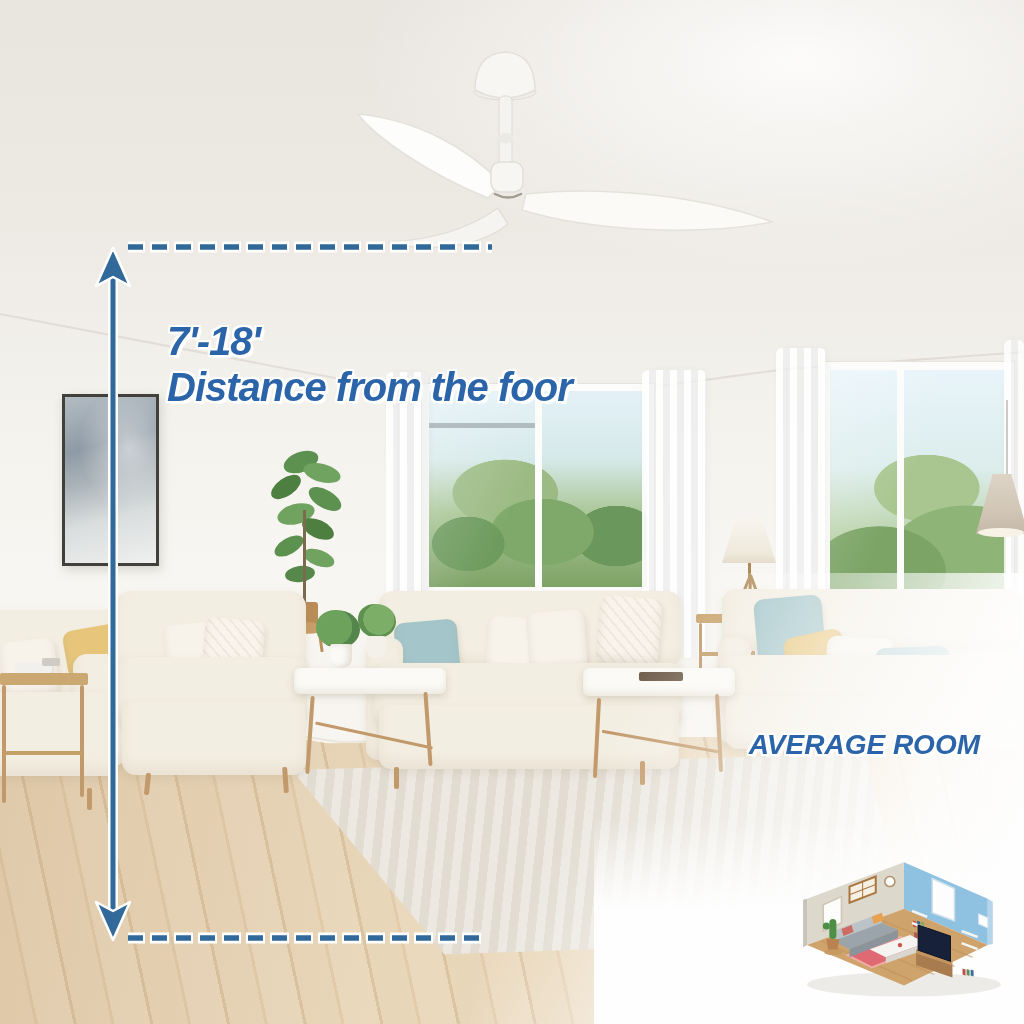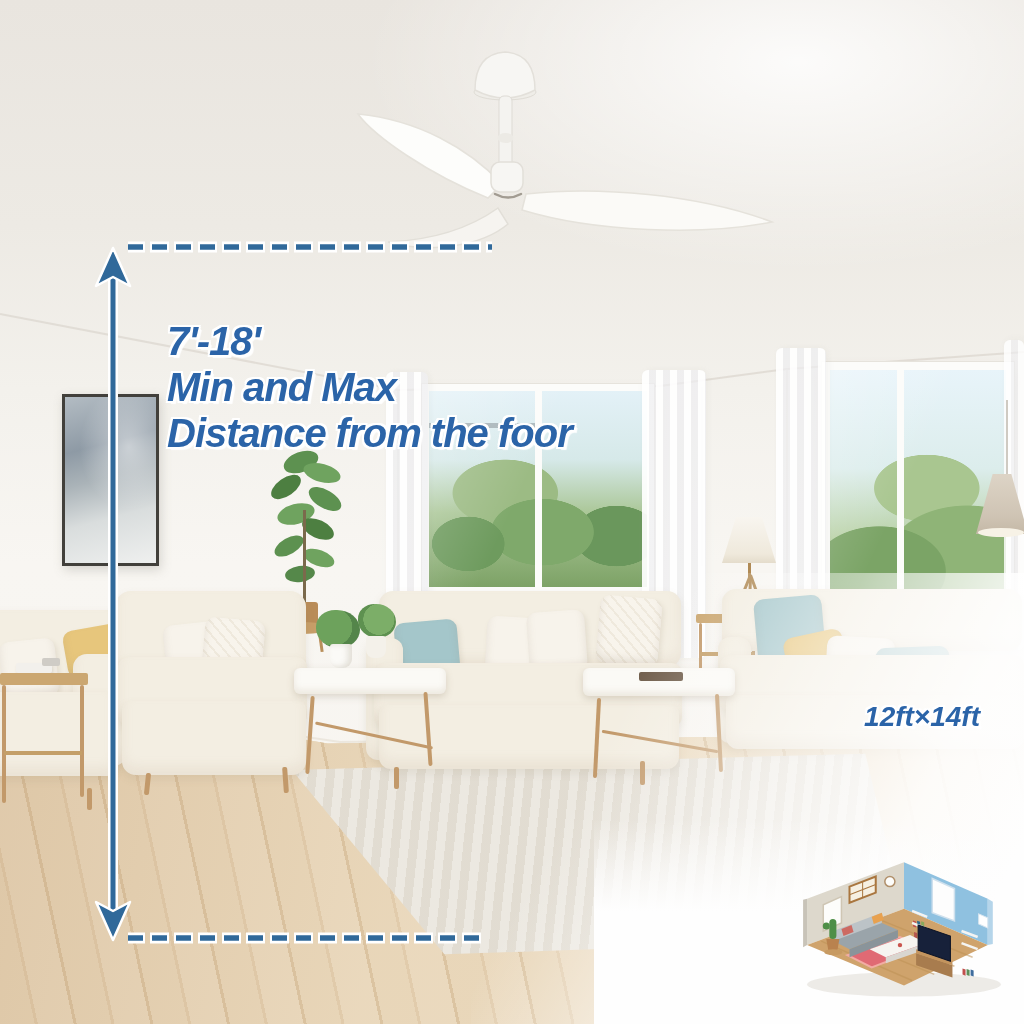--- a/index.html
+++ b/index.html
@@ -383,26 +383,25 @@
     <g>
       <line x1="113" y1="274" x2="113" y2="914" stroke="#ffffff" stroke-width="10"></line>
       <line x1="113" y1="274" x2="113" y2="914" stroke="#30699a" stroke-width="5"></line>
       <path d="M113,248 L130,286 L113,277 L96,286 Z" fill="#30699a" stroke="#ffffff" stroke-width="2.5" stroke-linejoin="round"></path>
       <path d="M113,940 L130,902 L113,911 L96,902 Z" fill="#30699a" stroke="#ffffff" stroke-width="2.5" stroke-linejoin="round"></path>
     </g>
   </svg>
 
   <div class="blue-text distance-label">
     <div>7'-18'</div>
-    <div>Min and Max</div>
     <div>Distance from the foor</div>
   </div>
 
   <div class="blue-text room-size-label">
-    <div class="sub2">12ft×14ft</div>
+    <div class="sub1">AVERAGE ROOM</div>
   </div>
 
   <svg class="iso-svg" viewBox="0 0 220 150">
     <ellipse cx="110" cy="127" rx="96" ry="12" fill="#edebe7"></ellipse>
 
     <polygon points="14,42 110,6 110,52 14,88" fill="#ddd8cc"></polygon>
     <polygon points="10,43 14,42 14,88 10,90" fill="#c8c3b8"></polygon>
     <polygon points="110,6 193,42 193,88 110,52" fill="#8fc1e0"></polygon>
     <polygon points="193,42 198,45 198,87 193,88" fill="#b5d5ea"></polygon>
 

